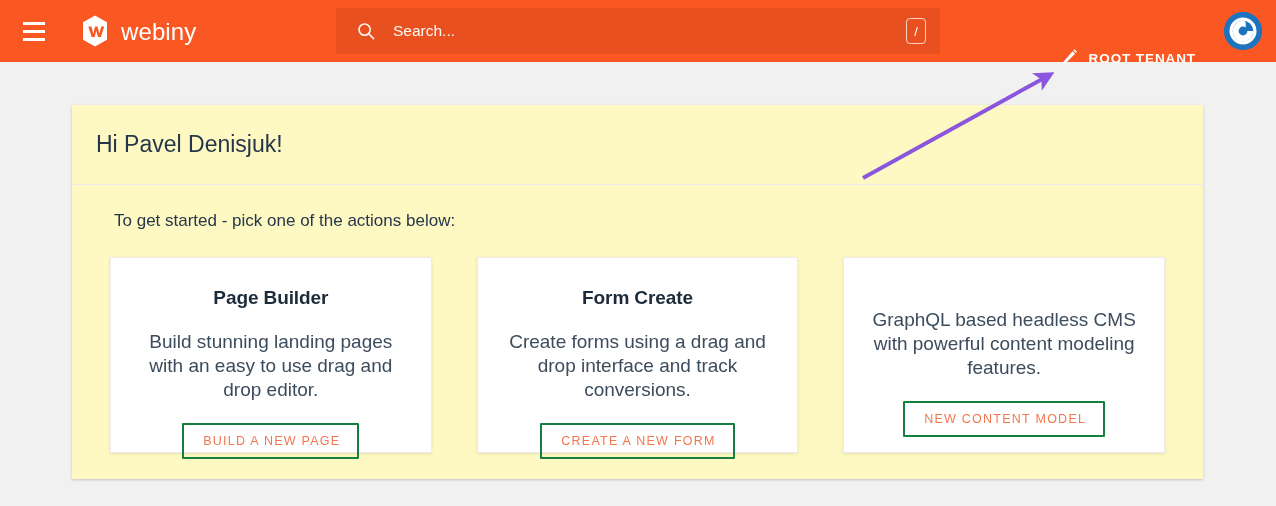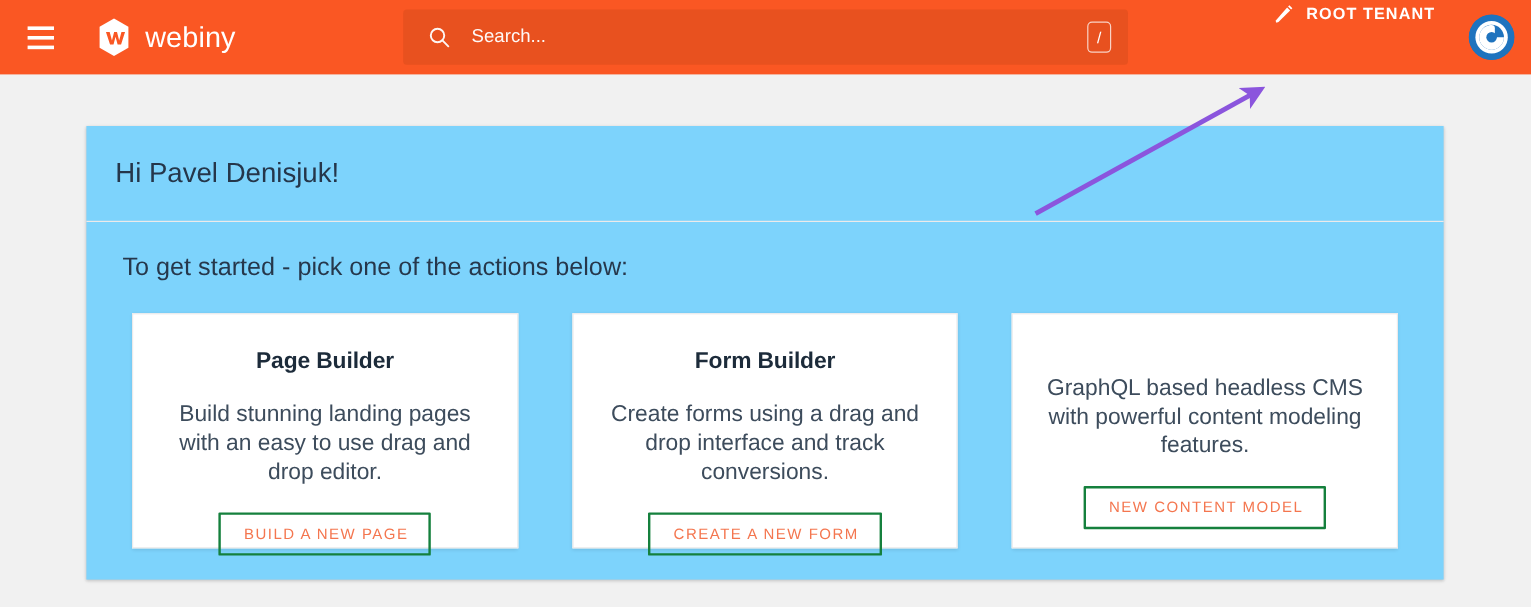--- a/index.html
+++ b/index.html
@@ -112,24 +112,24 @@
     font-size: 13px;
     display: flex;
     align-items: center;
     justify-content: center;
     cursor: pointer;
   }
 
   .tenant {
     position: absolute;
     right: 80px;
-    top: 4px;
+    top: 16px;
     height: 50px;
     display: flex;
-    align-items: flex-start;
+    align-items: flex-end;
     cursor: pointer;
   }
   .pencil-icon { width: 17px; height: 17px; flex: none; }
   .tenant-label {
     margin-left: 11px;
     color: #ffffff;
     font-size: 13.5px;
     letter-spacing: 0.9px;
     font-weight: 700;
     white-space: nowrap;
@@ -149,44 +149,44 @@
     justify-content: center;
     overflow: hidden;
   }
 
   
   .panel {
     position: absolute;
     left: 72px;
     top: 105px;
     width: 1131px;
-    background: #7dd3fc;
+    background: #fef9c3;
     box-shadow: 0 1px 3px rgba(0,0,0,0.13), 0 1px 2px rgba(0,0,0,0.07);
     padding-bottom: 26px;
   }
 
   .panel-head {
     height: 80px;
     border-bottom: 1px solid #eceaea;
     display: flex;
     align-items: center;
     padding-left: 24px;
   }
   .greeting {
     font-size: 23px;
     color: #25364a;
     font-weight: 400;
   }
 
   .panel-body { padding: 26px 22px 0 22px; }
 
   .subtitle {
-    font-size: 21px;
+    font-size: 17px;
     color: #26374b;
-    margin-left: 8px;
+    margin-left: 20px;
     margin-bottom: 26px;
   }
 
   .cards {
     display: flex;
     gap: 45px;
     padding: 0 16px;
   }
 
   .card {
@@ -306,21 +306,21 @@
 
     <div class="cards">
 
       <div class="card">
         <div class="card-title">Page Builder</div>
         <div class="card-desc">Build stunning landing pages with an easy to use drag and drop editor.</div>
         <button class="card-btn">BUILD A NEW PAGE</button>
       </div>
 
       <div class="card">
-        <div class="card-title">Form Builder</div>
+        <div class="card-title">Form Create</div>
         <div class="card-desc">Create forms using a drag and drop interface and track conversions.</div>
         <button class="card-btn">CREATE A NEW FORM</button>
       </div>
 
       <div class="card">
         <div class="card-desc">GraphQL based headless CMS with powerful content modeling features.</div>
         <button class="card-btn">NEW CONTENT MODEL</button>
       </div>
 
     </div>

